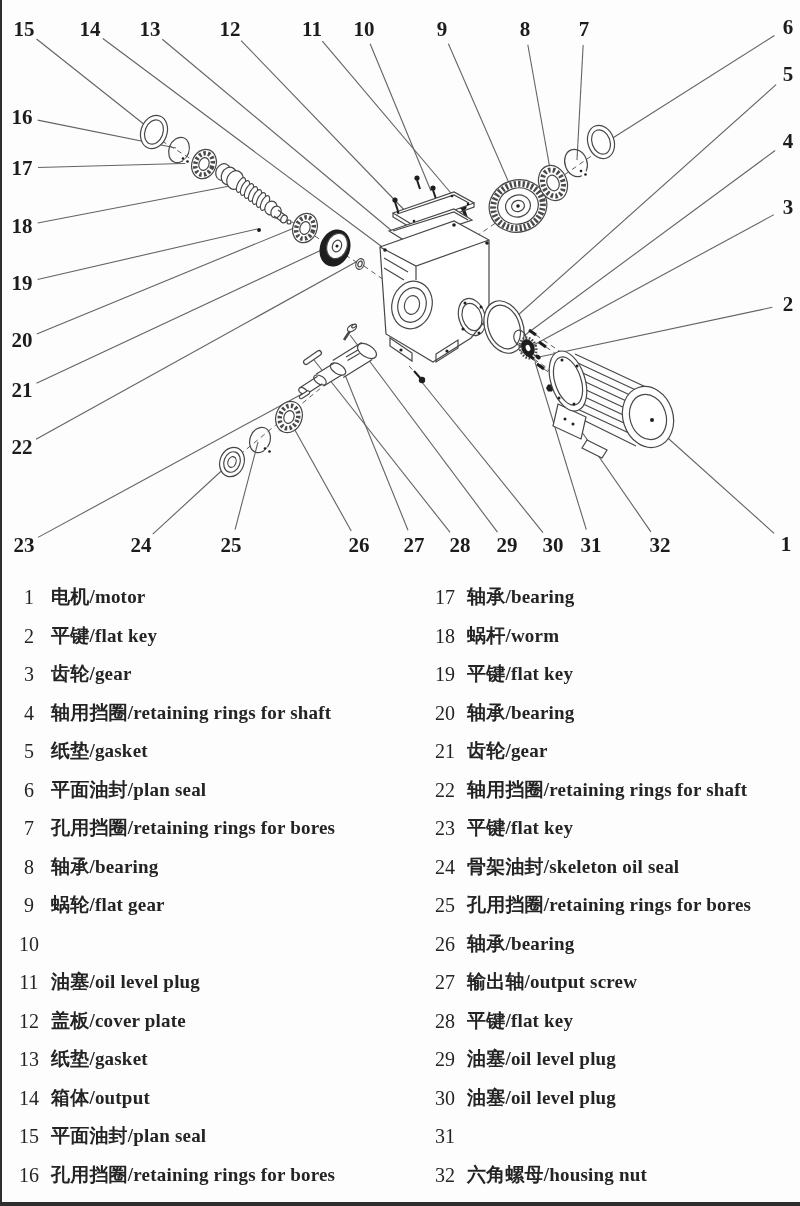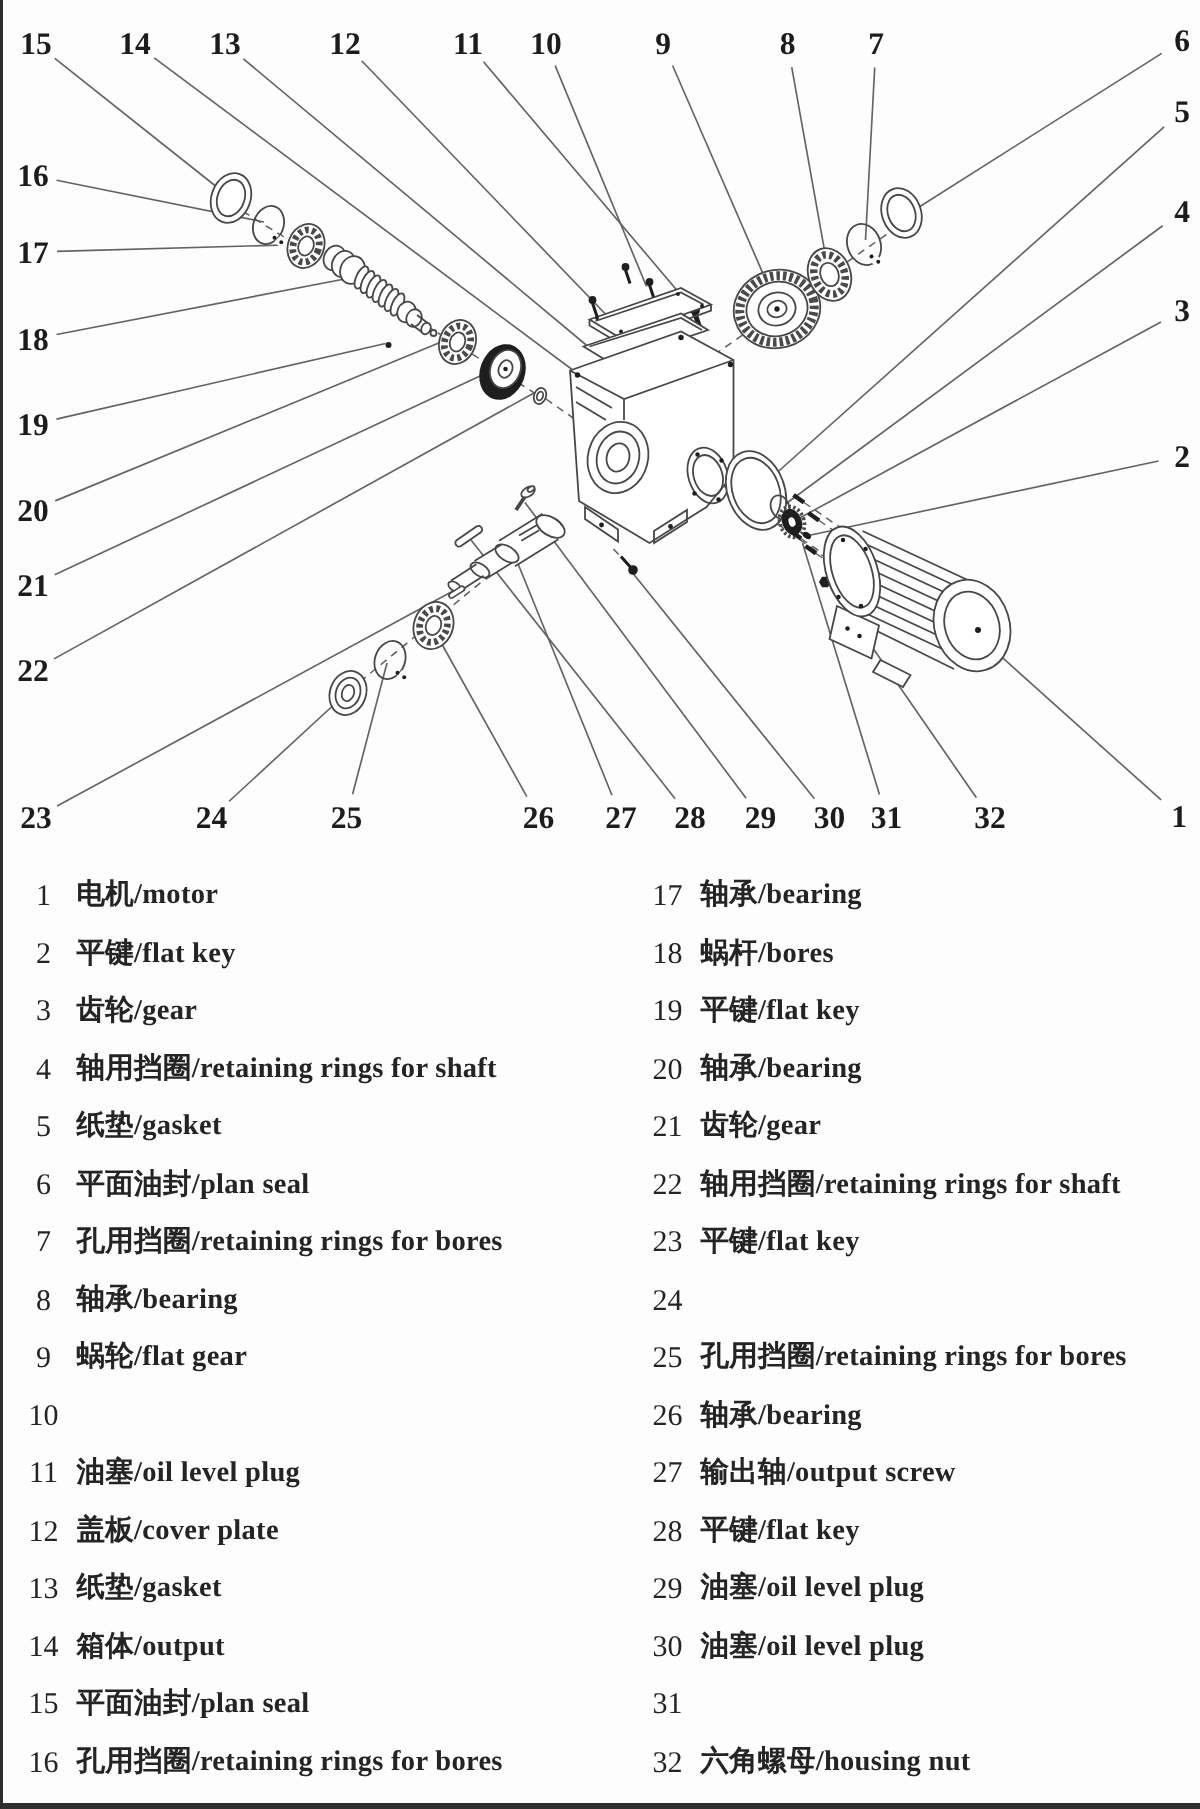--- a/index.html
+++ b/index.html
@@ -418,21 +418,21 @@
           <span class="part-label">孔用挡圈/retaining rings for bores</span>
         </div>
       </div>
     <div id="col-right" class="pcol">
         <div class="part-row">
           <span class="part-num">17</span>
           <span class="part-label">轴承/bearing</span>
         </div>
         <div class="part-row">
           <span class="part-num">18</span>
-          <span class="part-label">蜗杆/bores</span>
+          <span class="part-label">蜗杆/worm</span>
         </div>
         <div class="part-row">
           <span class="part-num">19</span>
           <span class="part-label">平键/flat key</span>
         </div>
         <div class="part-row">
           <span class="part-num">20</span>
           <span class="part-label">轴承/bearing</span>
         </div>
         <div class="part-row">
@@ -442,20 +442,21 @@
         <div class="part-row">
           <span class="part-num">22</span>
           <span class="part-label">轴用挡圈/retaining rings for shaft</span>
         </div>
         <div class="part-row">
           <span class="part-num">23</span>
           <span class="part-label">平键/flat key</span>
         </div>
         <div class="part-row">
           <span class="part-num">24</span>
+          <span class="part-label">骨架油封/skeleton oil seal</span>
         </div>
         <div class="part-row">
           <span class="part-num">25</span>
           <span class="part-label">孔用挡圈/retaining rings for bores</span>
         </div>
         <div class="part-row">
           <span class="part-num">26</span>
           <span class="part-label">轴承/bearing</span>
         </div>
         <div class="part-row">

